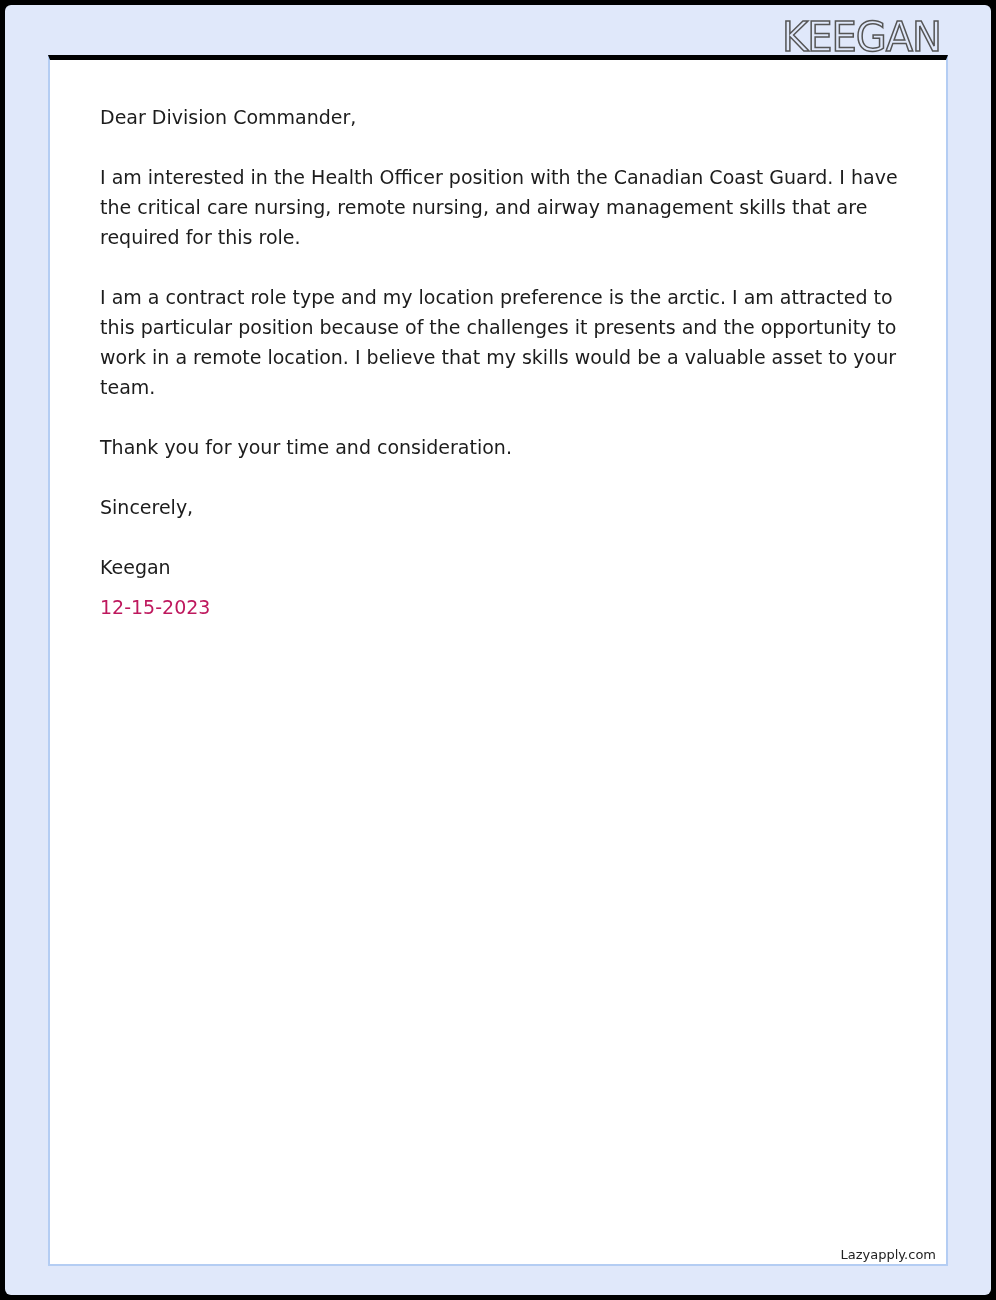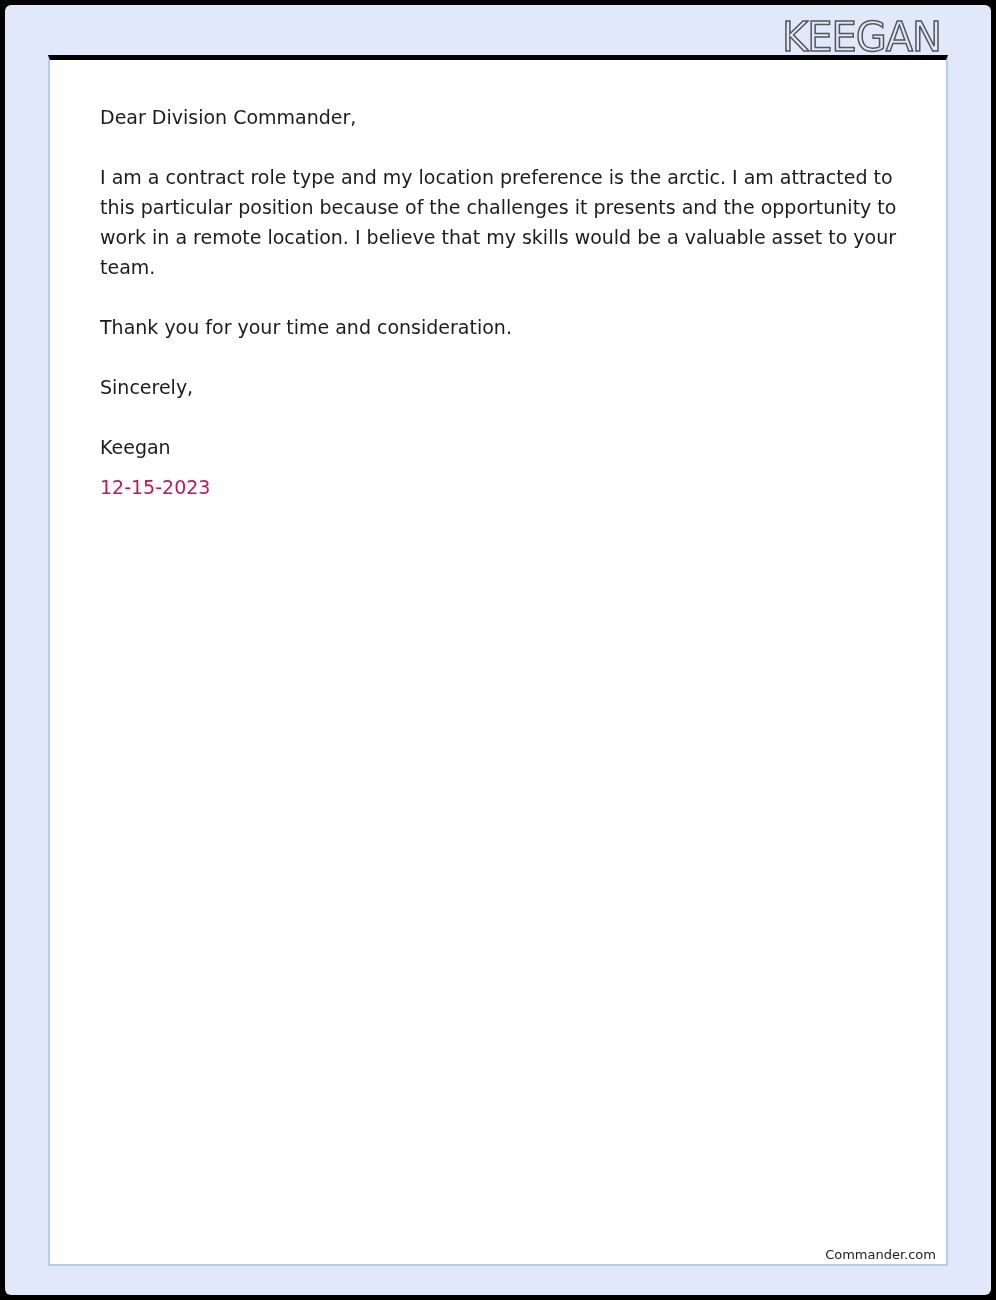--- a/index.html
+++ b/index.html
@@ -56,21 +56,22 @@
     }
   </style>
 </head>
 <body>
 
 <div class="frame">
   <div class="brand">KEEGAN</div>
   <div class="page">
     <div class="content">
       <p>Dear Division Commander,</p>
+      <p>I am interested in the Health Officer position with the Canadian Coast Guard. I have the critical care nursing, remote nursing, and airway management skills that are required for this role.</p>
       <p>I am a contract role type and my location preference is the arctic. I am attracted to this particular position because of the challenges it presents and the opportunity to work in a remote location. I believe that my skills would be a valuable asset to your team.</p>
       <p>Thank you for your time and consideration.</p>
       <p>Sincerely,</p>
       <p class="sig">Keegan</p>
       <p class="date">12-15-2023</p>
     </div>
-    <div class="footer">Commander.com</div>
+    <div class="footer">Lazyapply.com</div>
   </div>
 </div>
 
 </body></html>

